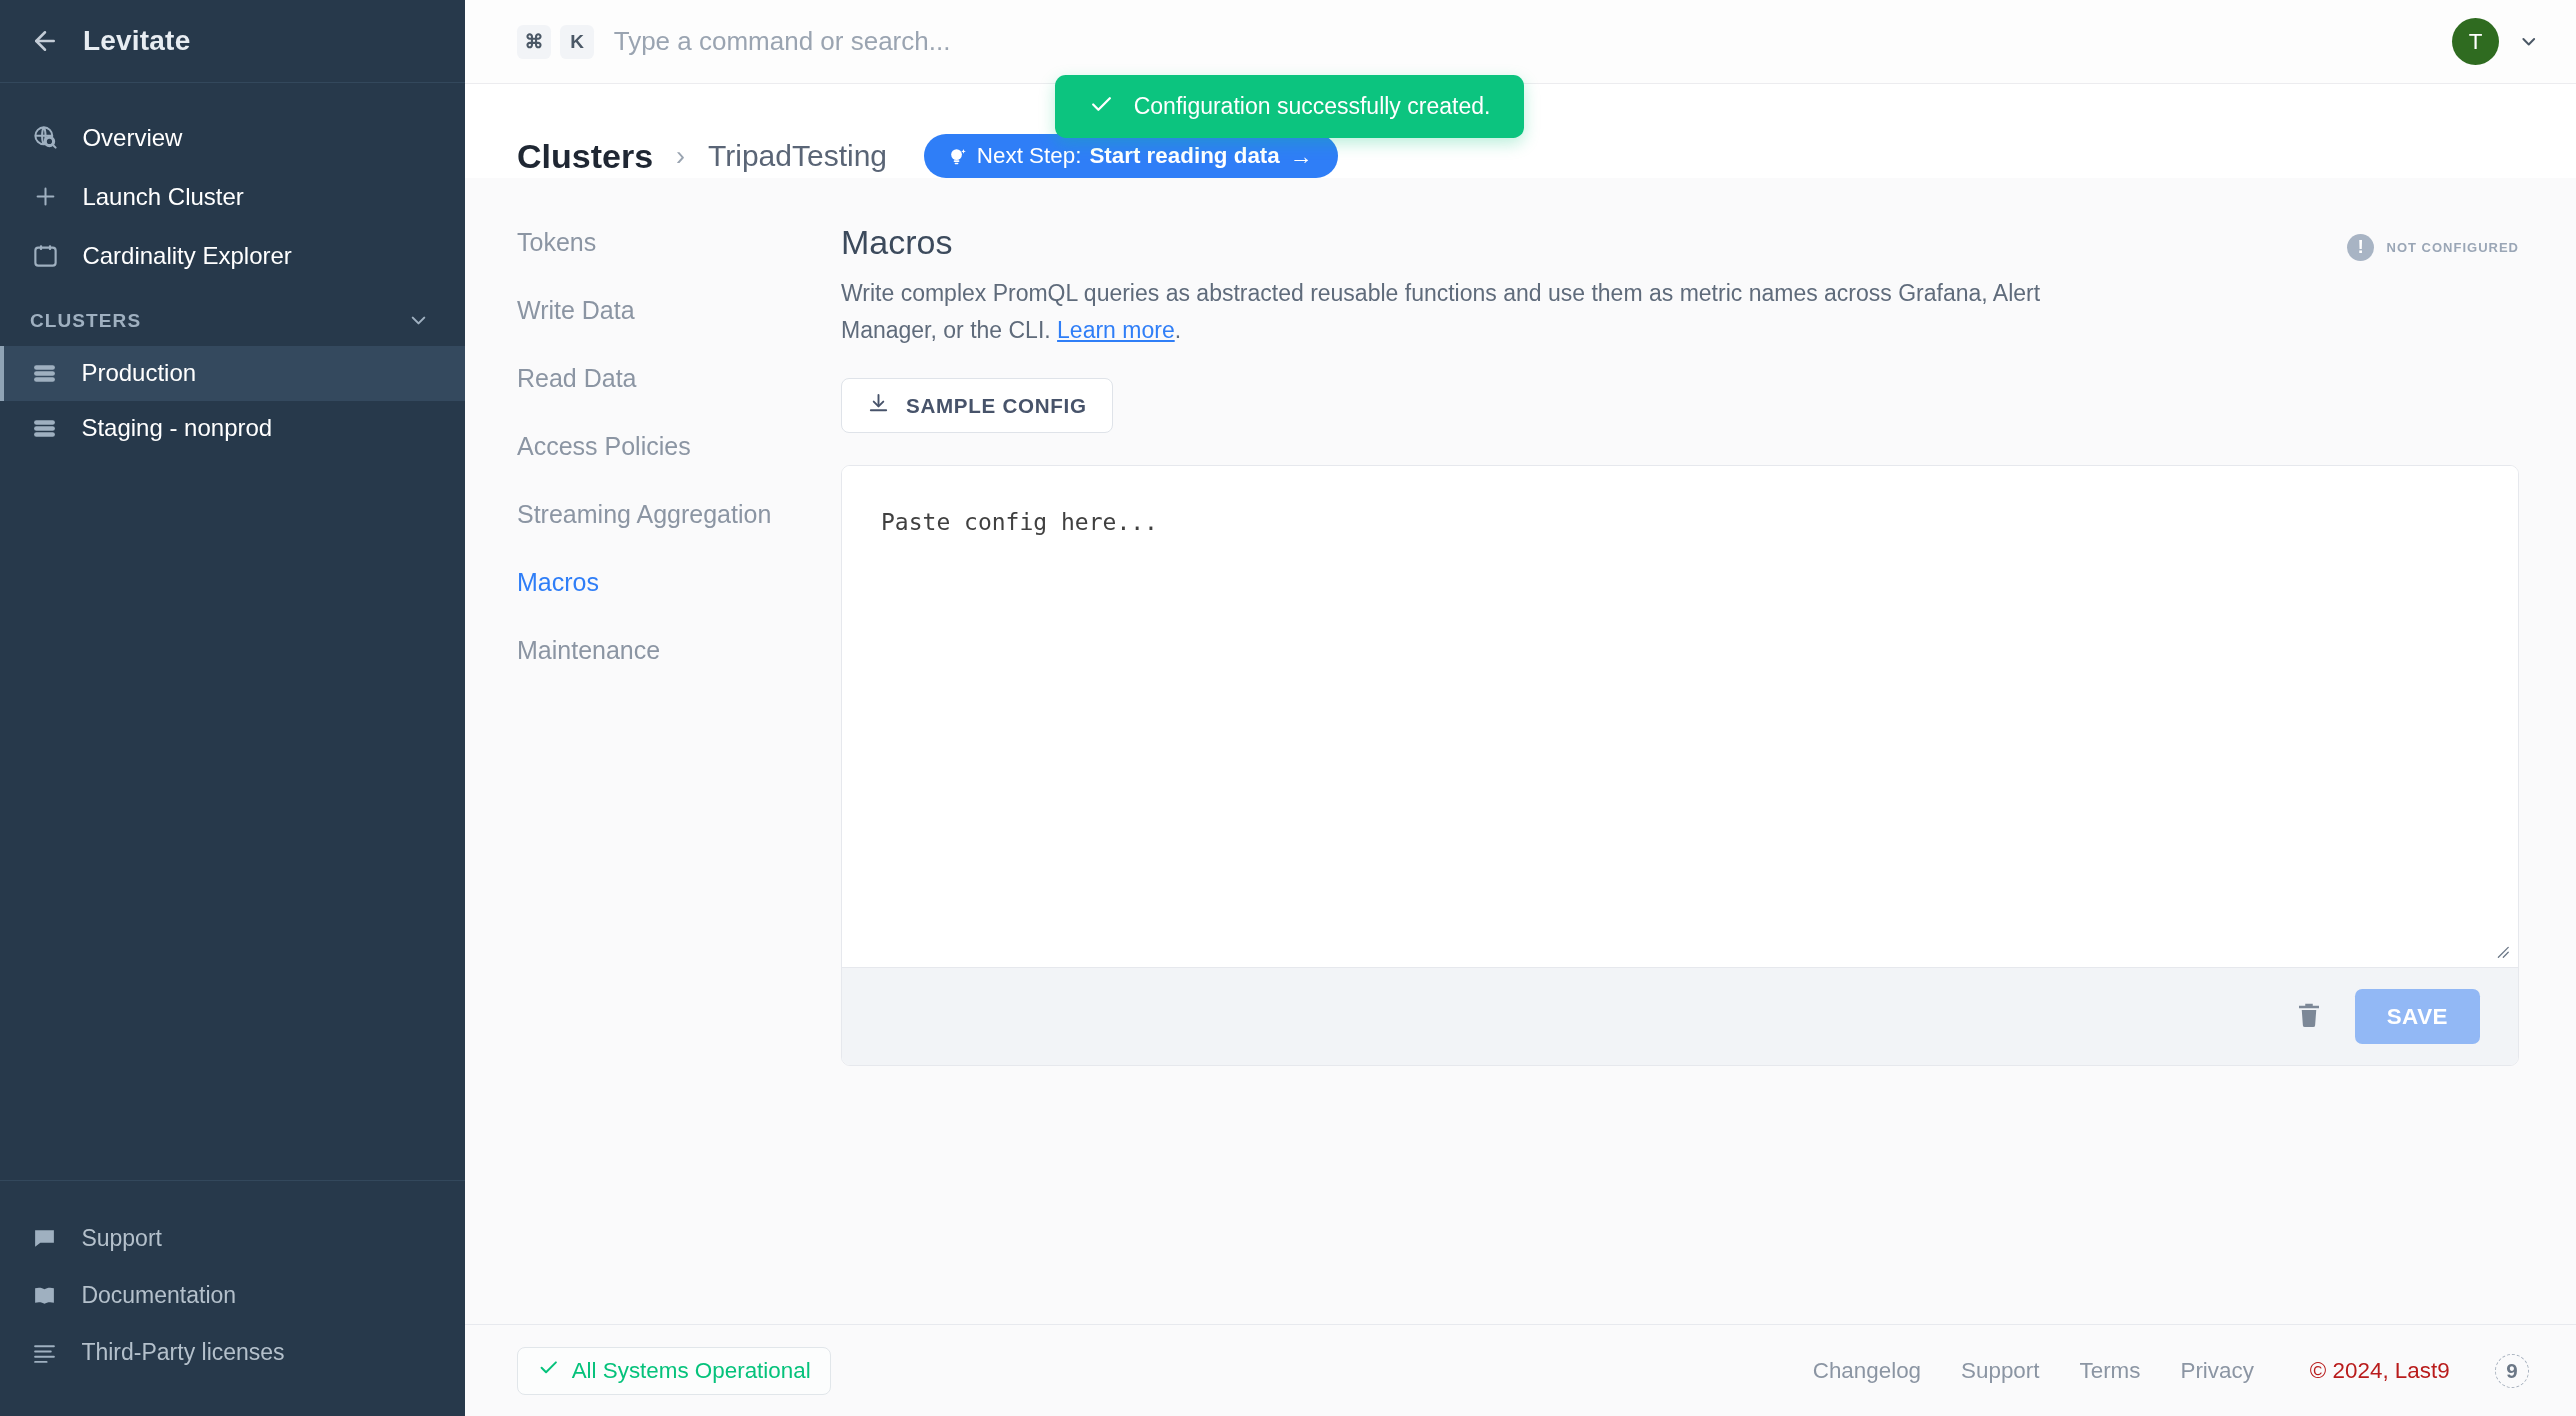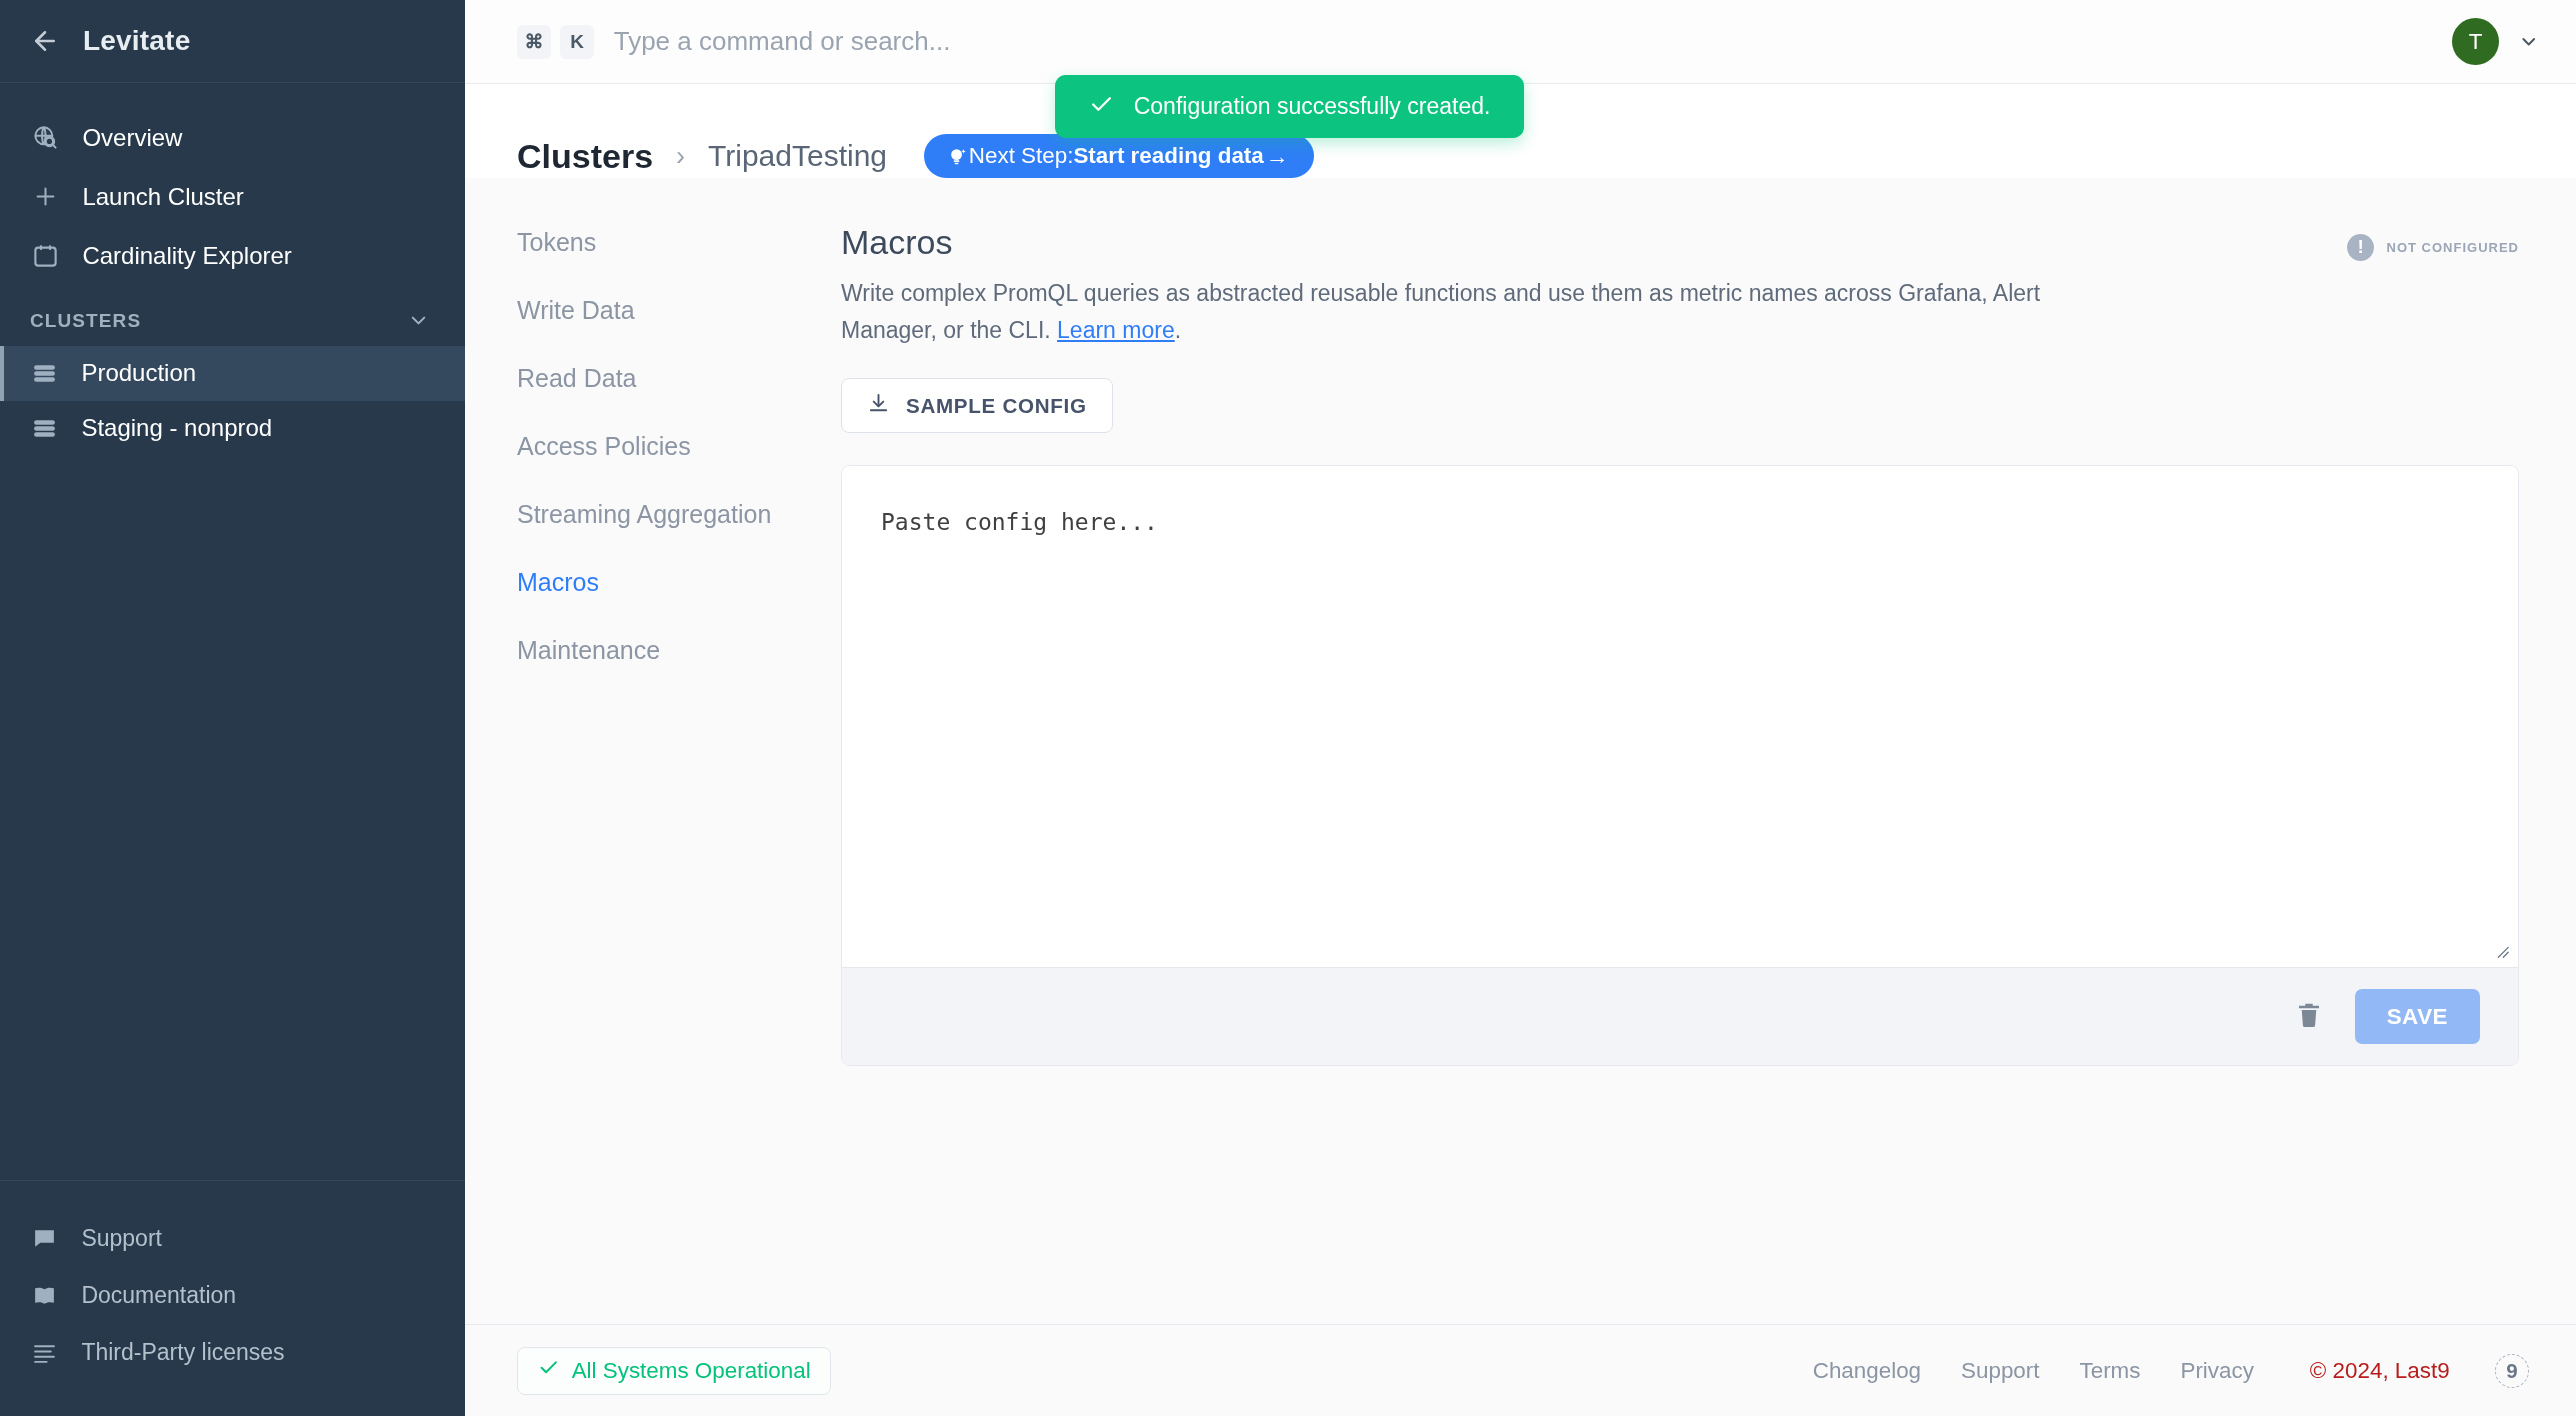--- a/index.html
+++ b/index.html
@@ -103,21 +103,21 @@
   
   .page-head { padding: 50px 52px 0 52px; }
   .crumbs { display:flex; align-items:center; gap: 23px; }
   .crumb-root { font-size: 34px; font-weight: 700; color:#1f2733; }
   .crumb-sep { color:#9aa4b1; font-size: 27px; }
   .crumb-cur { font-size: 30px; color:#5a6576; }
   .nextstep {
     margin-left: 14.3px;
     background: #2f7ef7; color:#fff;
     border-radius: 894px; height: 44px;
-    display:flex; align-items:center; gap: 0;
+    display:flex; align-items:center; gap: 8px;
     padding: 0 25px 0 21.5px; font-size: 22.4px;
     border:none; cursor:pointer;
   }
   .nextstep .bulb { display:flex; align-items:center; }
   .nextstep .ns-lead { font-weight: 400; }
   .nextstep .ns-bold { font-weight: 700; }
   .nextstep .ns-arrow { font-size: 23px; margin-left: 1.8px; }
 
   .tabs { display:flex; gap: 39px; padding: 0 52px; margin-top: 34px; border-bottom: 0.9px solid #e7e9ee; }
   .tab { font-size: 25px; color:#8b95a3; padding-bottom: 16px; border-bottom: 3.6px solid transparent; cursor:pointer; }

